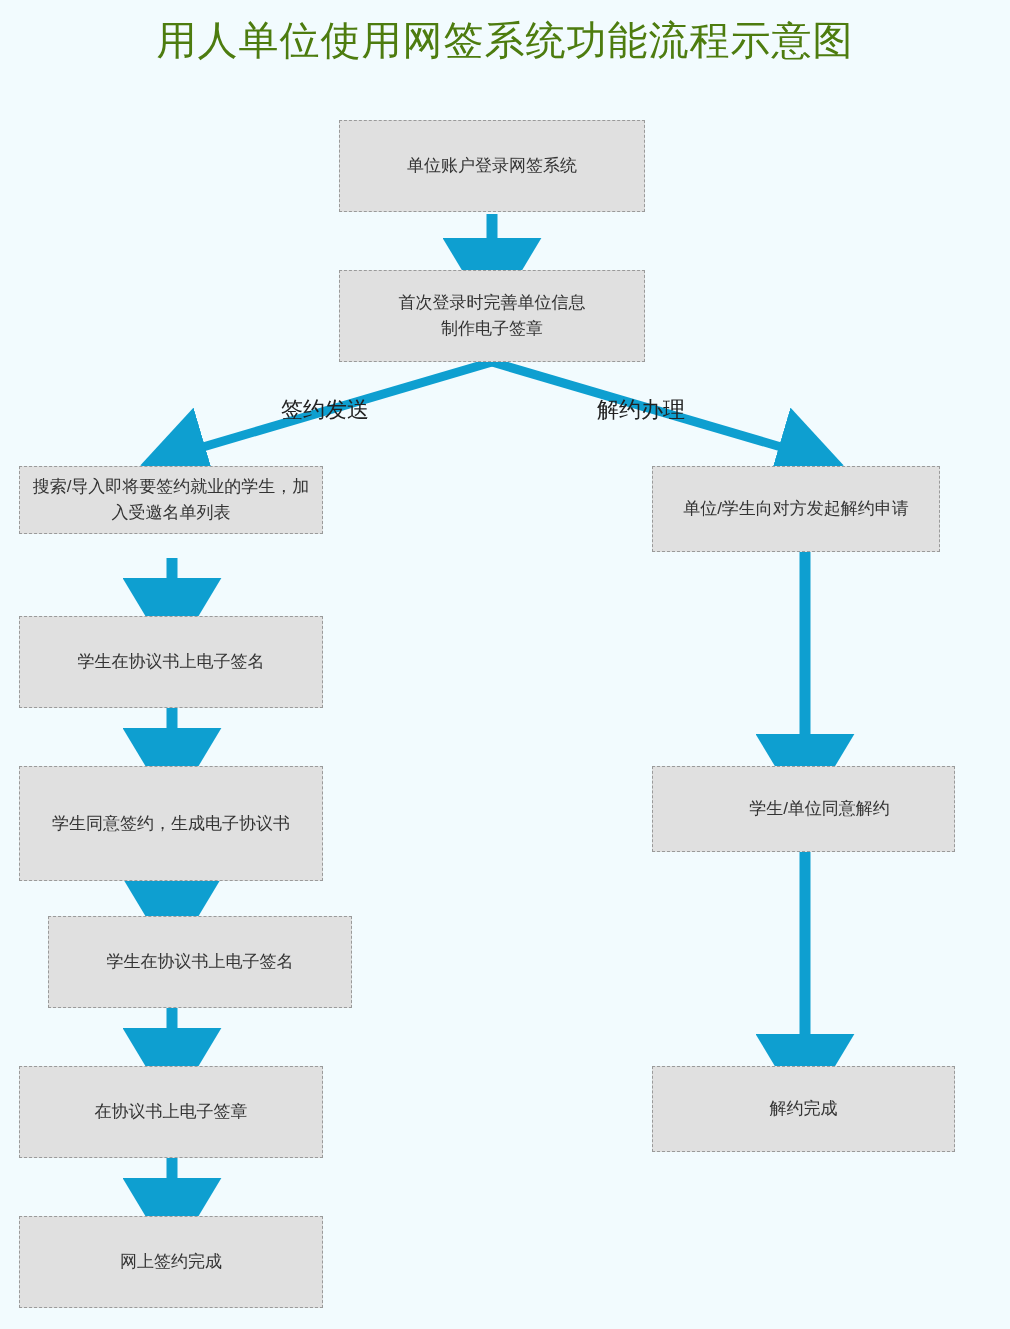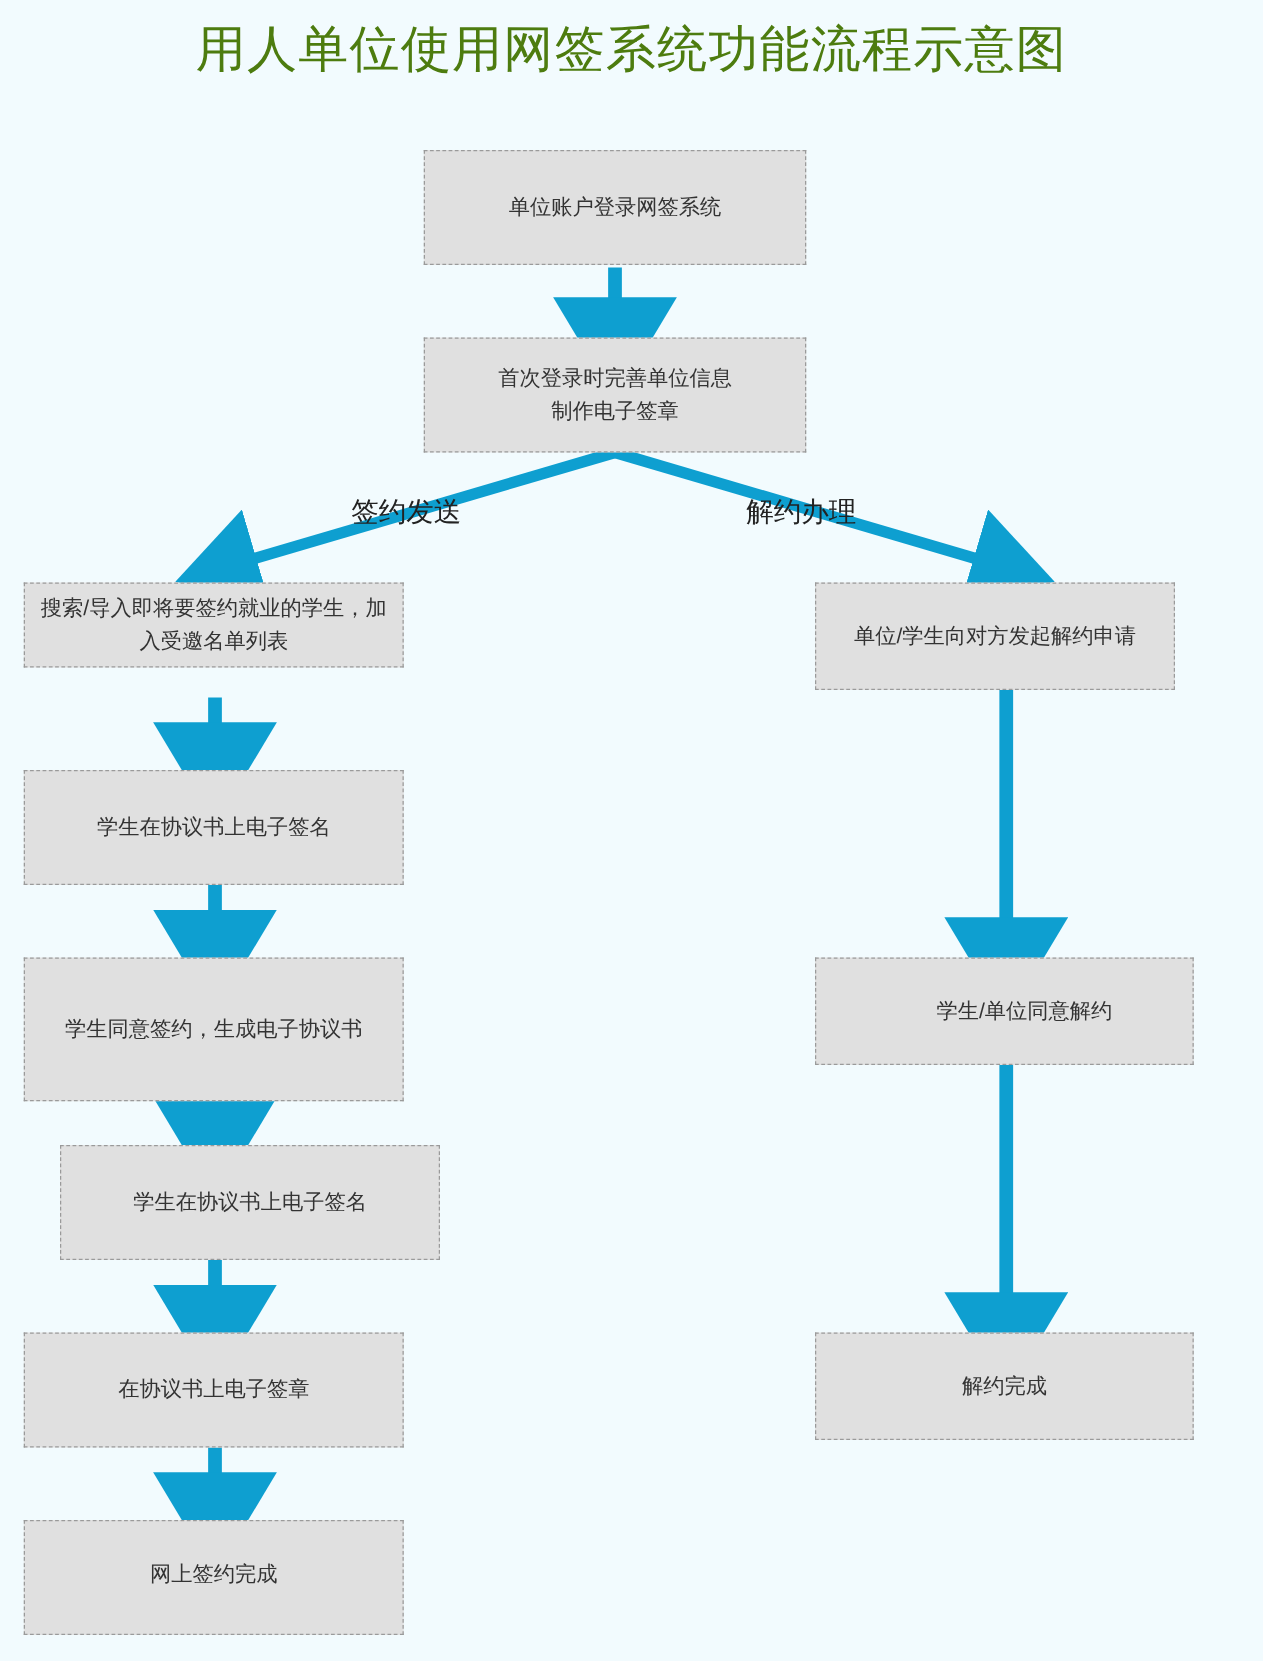--- a/index.html
+++ b/index.html
@@ -121,21 +121,21 @@
   </div>
 
   <div class="node" style="left:19px; top:916px; width:304px; height:92px;margin-left:29px;">
     <span>学生在协议书上电子签名</span>
   </div>
 
   <div class="node" style="left:19px; top:1066px; width:304px; height:92px;justify-content:flex-end;">
     <span>在协议书上电子签章</span>
   </div>
 
-  <div class="node" style="left:19px; top:1216px; width:304px; height:92px;font-family:Liberation Mono, monospace;">
+  <div class="node" style="left:19px; top:1216px; width:304px; height:92px;">
     <span>网上签约完成</span>
   </div>
 
   <div class="node" style="left:652px; top:466px; width:288px; height:86px;align-items:center;">
     <span>单位/学生向对方发起解约申请</span>
   </div>
 
   <div class="node" style="left:652px; top:766px; width:303px; height:86px;padding-left:44px;">
     <span>学生/单位同意解约</span>
   </div>

